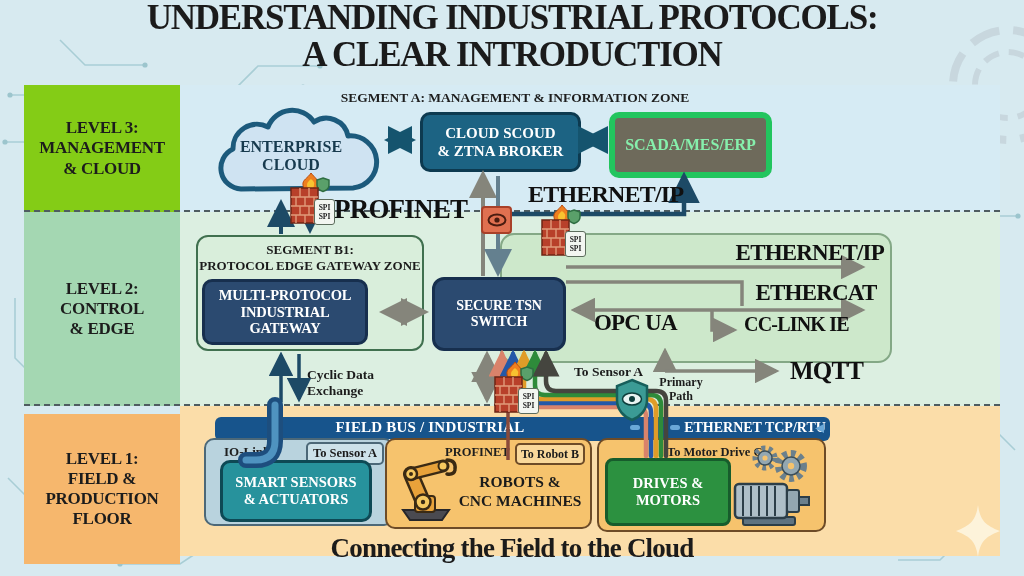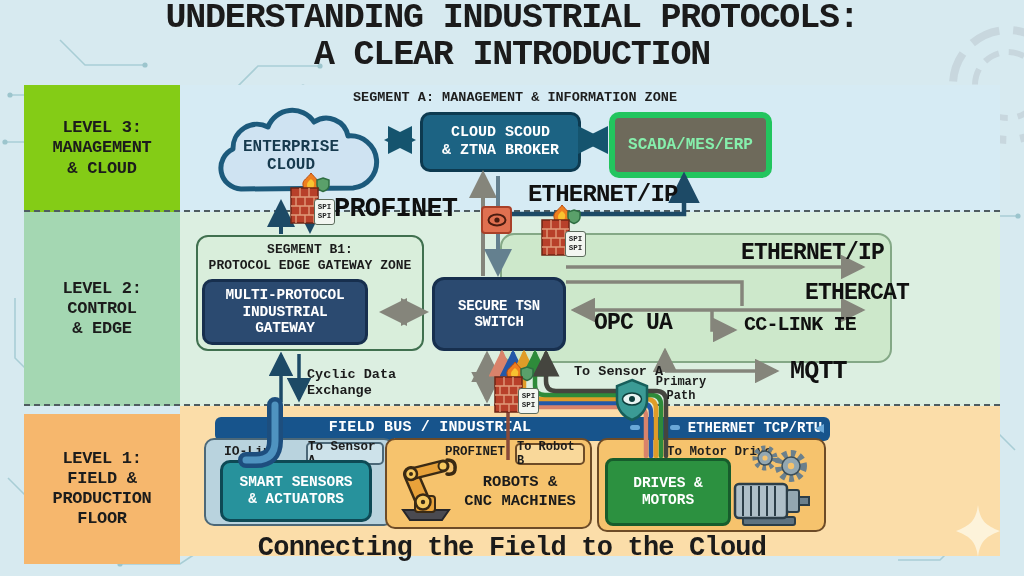--- a/index.html
+++ b/index.html
@@ -1,17 +1,17 @@
 <!DOCTYPE html>
 <html><head>
 <meta charset="utf-8">
 <style>
   html,body{margin:0;padding:0;}
   #canvas{position:relative;width:1024px;height:576px;background:#d7eaf0;overflow:hidden;
-          font-family:Liberation Mono, monospace;color:#1b1b1b;}
+          font-family:Liberation Serif, serif;color:#1b1b1b;}
   .abs{position:absolute;}
   .pre{white-space:pre-line;}
   .ctr{display:flex;align-items:center;justify-content:center;text-align:center;}
   .band-label{font-weight:800;font-size:17px;line-height:1.18;letter-spacing:-.3px;color:#1c1c1c;}
   .navybox{background:#2b4a70;border:3px solid #172f4e;border-radius:10px;color:#fff;
            font-weight:800;line-height:1.15;letter-spacing:-.2px;}
   .bigproto{font-weight:800;letter-spacing:-.8px;color:#101010;z-index:6;}
   .smalllab{font-weight:700;font-size:13px;color:#1e1e1e;}
   .tab{border-radius:5px;font-weight:700;display:flex;align-items:center;justify-content:center;}
   .spi-badge{position:absolute;right:-3px;bottom:0;width:19px;height:24px;background:#f3f6f1;
@@ -111,21 +111,21 @@
   <div class="abs ctr pre navybox" style="left:202px;top:279px;width:160px;height:60px;font-size:14.5px;z-index:3;">MULTI-PROTOCOL
 INDUSTRIAL
 GATEWAY</div>
 
   <div class="abs" style="left:500px;top:233px;width:388px;height:126px;background:#cde8cb;border:2px solid #84a886;border-radius:14px;z-index:3;"></div>
 
   <div class="abs ctr pre navybox" style="left:432px;top:277px;width:128px;height:68px;font-size:14px;border-radius:12px;z-index:4;">SECURE TSN
 SWITCH</div>
 
   <div class="abs bigproto" style="left:718px;top:240px;width:166px;font-size:23px;text-align:right;">ETHERNET/IP</div>
-  <div class="abs bigproto" style="left:773px;top:280px;width:136px;font-size:23px;text-align:right;">ETHERCAT</div>
+  <div class="abs bigproto" style="left:748px;top:280px;width:136px;font-size:23px;text-align:center;">ETHERCAT</div>
   <div class="abs bigproto" style="left:594px;top:310px;width:100px;font-size:23px;">OPC UA</div>
   <div class="abs bigproto" style="left:744px;top:313px;width:128px;font-size:20px;">CC-LINK IE</div>
   <div class="abs bigproto" style="left:790px;top:357px;width:90px;font-size:25px;">MQTT</div>
 
   <div class="abs pre" style="left:307px;top:367px;width:92px;font-size:13.5px;font-weight:700;line-height:1.2;z-index:3;">Cyclic Data
 Exchange</div>
   <div class="abs" style="left:574px;top:364px;width:90px;font-size:13.5px;font-weight:700;z-index:6;">To Sensor A</div>
   <div class="abs pre" style="left:652px;top:376px;width:58px;font-size:12px;font-weight:700;text-align:center;line-height:1.15;z-index:6;">Primary
 Path</div>
 

